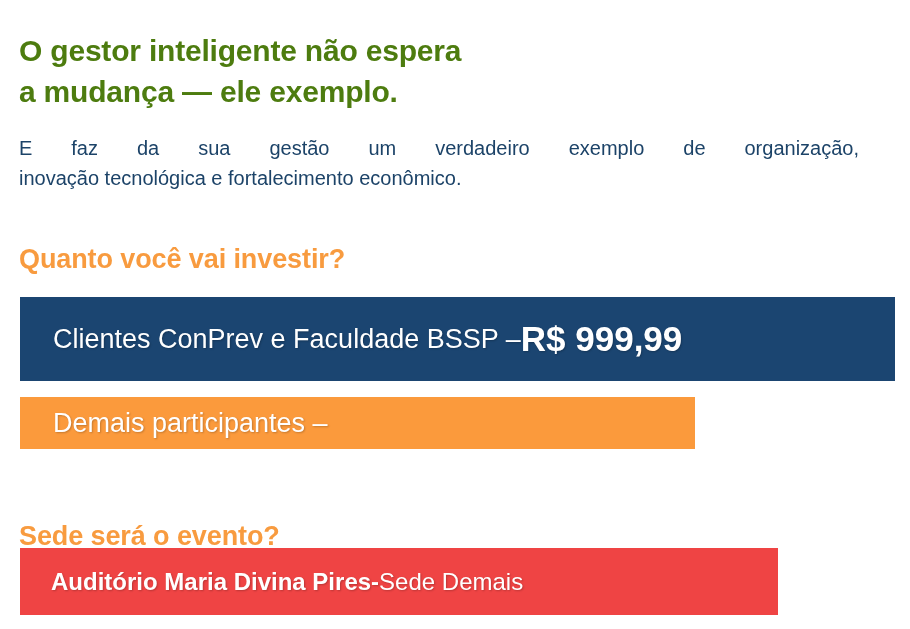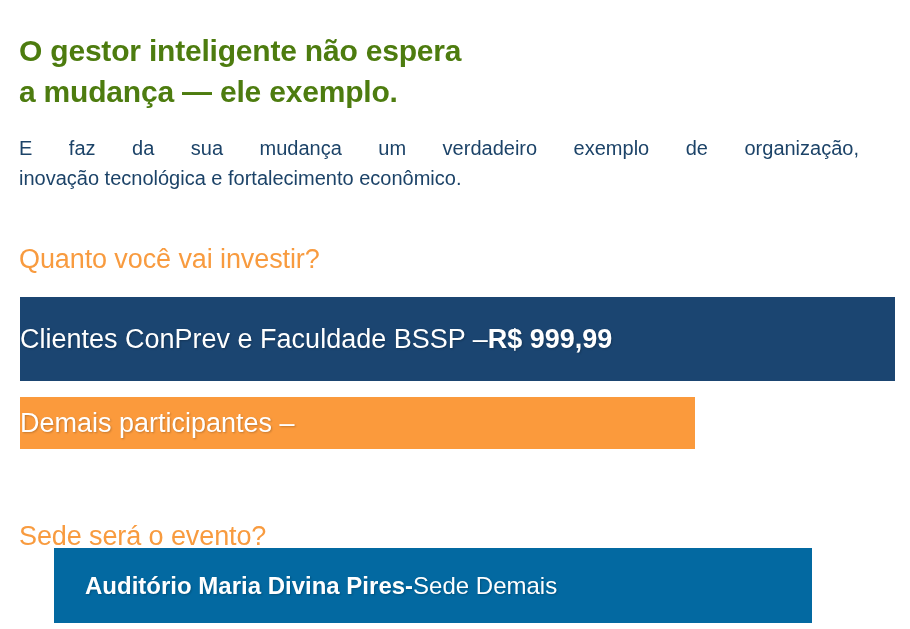--- a/index.html
+++ b/index.html
@@ -62,43 +62,44 @@
     text-align-last: left;
     white-space: nowrap;
   }
 
   
   .section-heading {
     position: absolute;
     left: 19px;
     color: #F89B3F;
     font-size: 27px;
-    font-weight: normal;
+    font-weight: bold;
     letter-spacing: -0.1px;
     white-space: nowrap;
   }
   #heading-invest { top: 222px; }
   #heading-where  { top: 499px; }
 
   
   .bar {
     position: absolute;
     display: flex;
     align-items: center;
     box-sizing: border-box;
+    padding-left: 33px;
     color: #ffffff;
     white-space: nowrap;
   }
   .bar .bar-text {
     font-size: 27px;
     font-weight: normal;
     text-shadow: 1px 1px 2px rgba(0,0,0,0.22);
   }
   .bar .bar-strong {
-    font-size: 27px;
+    font-size: 35px;
     font-weight: bold;
     text-shadow: 1px 1px 2px rgba(0,0,0,0.22);
   }
 
   #bar-clientes {
     left: 20px;
     top: 297px;
     width: 875px;
     height: 84px;
     background: #1B4571;
@@ -107,42 +108,41 @@
     left: 20px;
     top: 397px;
     width: 675px;
     height: 52px;
     background: #FB9A3C;
   }
   #bar-venue {
     left: 20px;
     top: 548px;
     width: 758px;
-    height: 75px;
-    background: #0369a1;
+    height: 67px;
+    background: #ef4444;
     padding-left: 31px;
-    margin-left: 34px;
   }
   #bar-venue .bar-text,
   #bar-venue .bar-strong {
     font-size: 24px;
   }
 </style>
 </head>
 <body>
 
 <div class="page">
 
   <h1 class="headline">
     <span class="hl-line">O gestor inteligente não espera</span>
     <span class="hl-line">a mudança — ele exemplo.</span>
   </h1>
 
   <p class="lede">
-    <span class="lede-line justified">E faz da sua mudança um verdadeiro exemplo de organização,</span>
+    <span class="lede-line justified">E faz da sua gestão um verdadeiro exemplo de organização,</span>
     <span class="lede-line last">inovação tecnológica e fortalecimento econômico.</span>
   </p>
 
   <h2 id="heading-invest" class="section-heading">Quanto você vai investir?</h2>
 
   <div id="bar-clientes" class="bar">
     <span class="bar-text">Clientes ConPrev e Faculdade BSSP – </span>
       <span class="bar-strong">R$ 999,99</span>
   </div>
 

